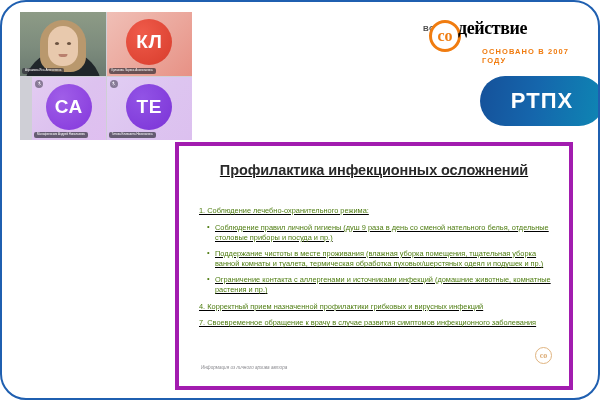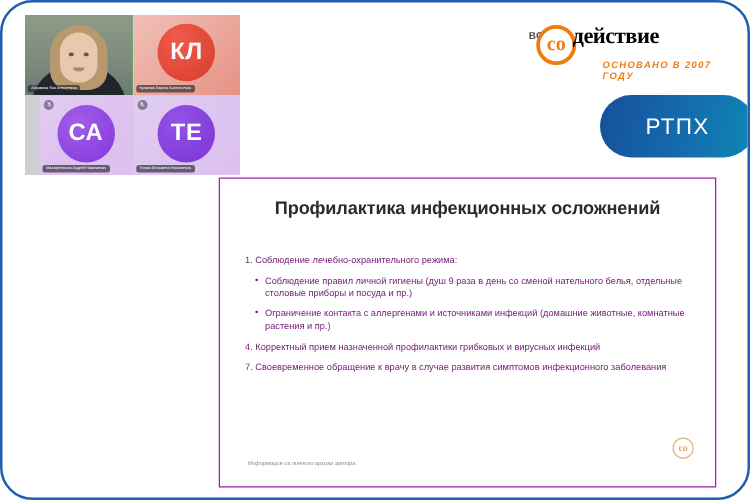--- a/index.html
+++ b/index.html
@@ -198,65 +198,65 @@
     font-weight: bold;
     color: #000000;
     letter-spacing: -0.4px;
   }
   #brand-tag {
     position: absolute;
     left: 76px;
     top: 31px;
     font-size: 7.5px;
     font-weight: bold;
-    font-style: italic;
     color: #f07c10;
     letter-spacing: 1.1px;
   }
 
   #rtph-badge {
     position: absolute;
     left: 478px;
     top: 74px;
     width: 124px;
     height: 50px;
     border-radius: 25px;
     background: linear-gradient(100deg, #15519a 0%, #1566ac 45%, #0e87b4 100%);
     display: flex;
     align-items: center;
     justify-content: center;
   }
   #rtph-text {
     color: #ffffff;
-    font-size: 18px;
-    font-weight: normal;
+    font-size: 22px;
+    font-weight: bold;
     letter-spacing: 1px;
   }
 
   
   #slide {
     position: absolute;
     left: 173px;
     top: 140px;
     width: 398px;
     height: 248px;
     background: #ffffff;
-    border: 1px solid #a21caf;
+    border: 4px solid #a21caf;
     box-sizing: border-box;
     padding: 12px 16px 0 16px;
+    text-decoration: underline;
   }
   #slide-title {
     text-align: center;
     font-size: 14.5px;
     font-weight: bold;
     color: #2b2b2b;
     letter-spacing: -0.1px;
     margin: 4px 0 10px 0;
   }
-  .slide-body { color: #701a75; margin-top: 28px; }
+  .slide-body { color: #4d7c0f; margin-top: 28px; }
   .num-item {
     font-size: 7.4px;
     line-height: 1.42;
     margin: 0 0 6px 4px;
   }
   .bullet-list {
     list-style: none;
     margin: 0 0 6px 0;
     padding: 0 0 0 12px;
   }
@@ -362,20 +362,21 @@
   </div>
 
   <div id="slide">
     <div id="slide-title">Профилактика инфекционных осложнений</div>
 
     <div class="slide-body">
       <p class="num-item">1. Соблюдение лечебно-охранительного режима:</p>
 
       <ul class="bullet-list">
         <li>Соблюдение правил личной гигиены (душ 9 раза в день со сменой нательного белья, отдельные столовые приборы и посуда и пр.)</li>
+        <li>Поддержание чистоты в месте проживания (влажная уборка помещения, тщательная уборка ванной комнаты и туалета, термическая обработка пуховых/шерстяных одеял и подушек и пр.)</li>
         <li>Ограничение контакта с аллергенами и источниками инфекций (домашние животные, комнатные растения и пр.)</li>
       </ul>
 
       <p class="num-item">4. Корректный прием назначенной профилактики грибковых и вирусных инфекций</p>
       <p class="num-item">7. Своевременное обращение к врачу в случае развития симптомов инфекционного заболевания</p>
     </div>
 
     <div id="slide-footnote">Информация из личного архива автора</div>
     <div id="slide-watermark">со</div>
   </div>

